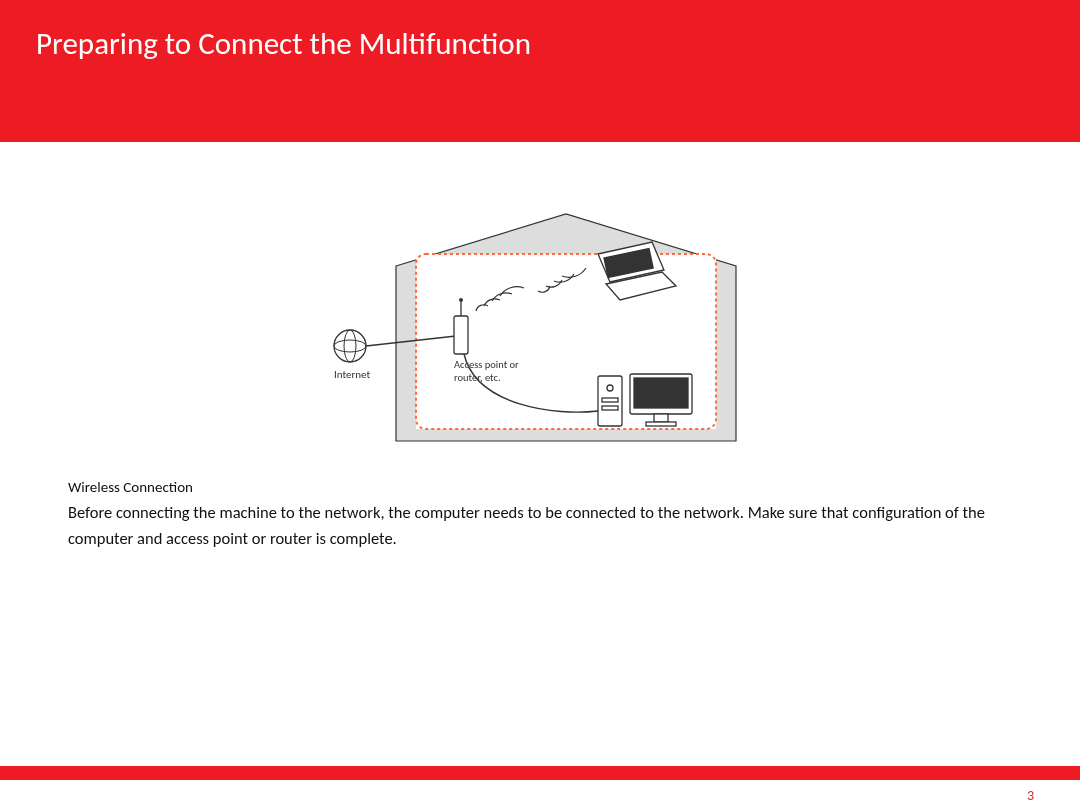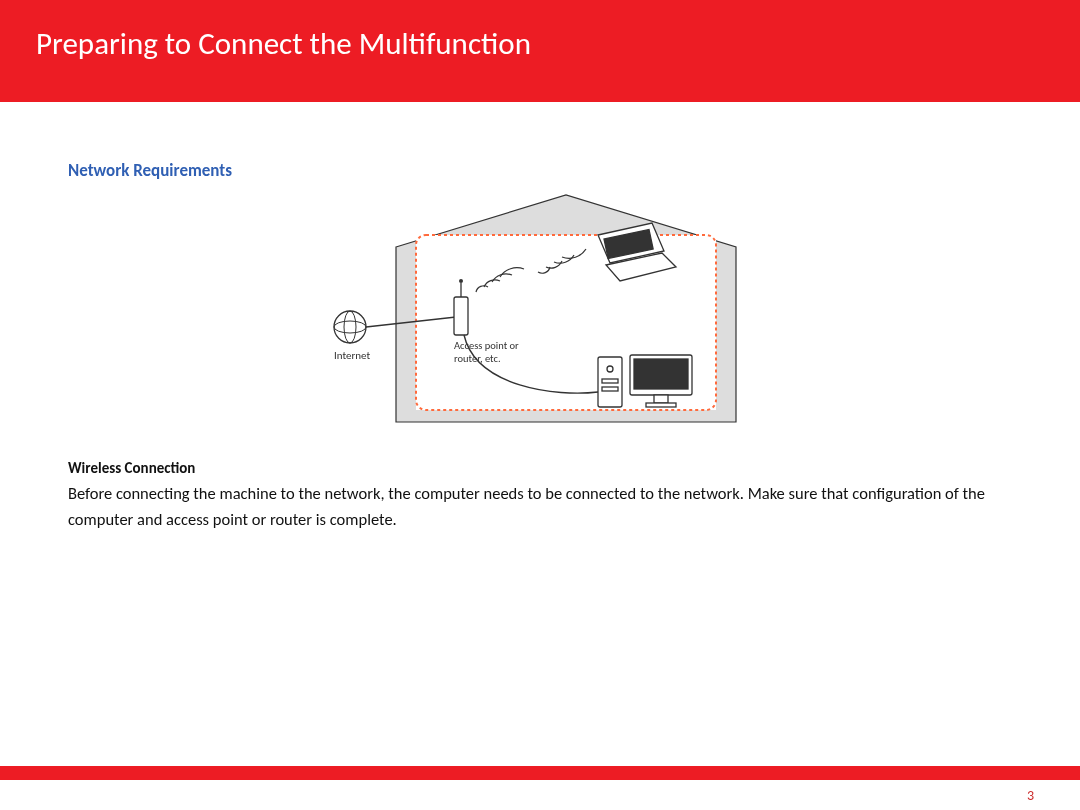--- a/index.html
+++ b/index.html
@@ -8,21 +8,21 @@
     height: 810px;
     font-family: Calibri, "Segoe UI", Arial, sans-serif;
     background: #ffffff;
     position: relative;
     overflow: hidden;
   }
   .header {
     background: #ed1c24;
     color: #ffffff;
     padding: 24px 36px 28px 36px;
-    height: 102px;
+    height: 142px;
   }
   .header h1 {
     font-weight: 400;
     font-size: 31px;
     line-height: 1.25;
   }
   .content {
     padding: 58px 68px 0 68px;
   }
   .section-heading {
@@ -31,21 +31,21 @@
     font-size: 17px;
     margin-bottom: 6px;
   }
   .body-text {
     color: #111;
     font-size: 16.5px;
     line-height: 1.55;
     margin-bottom: 14px;
   }
   .sub-heading {
-    font-weight: 700;
+    font-weight: 400;
     font-size: 15px;
     color: #111;
     margin-top: 18px;
     margin-bottom: 4px;
   }
   .diagram-wrap {
     margin: 6px 0 8px 2px;
     text-align: center;
   }
   .footer-stripe {
@@ -67,21 +67,20 @@
 </head>
 <body>
 
 <div class="header">
   <h1>
     <span>Preparing to Connect the Multifunction</span><br>
   </h1>
 </div>
 
 <div class="content">
-  <div class="section-heading">Network Requirements</div>
 
   <div class="diagram-wrap">
     <svg width="470" height="250" viewBox="0 0 470 250">
 
       <path d="M90 60 L260 8 L430 60 L430 235 L90 235 Z" fill="#dddddd" stroke="#333" stroke-width="1.2"></path>
 
       <rect x="110" y="48" width="300" height="175" fill="#ffffff"></rect>
 
       <rect x="110" y="48" width="300" height="175" rx="10" ry="10" fill="none" stroke="#ff6a3c" stroke-width="2" stroke-dasharray="3 3"></rect>
 

